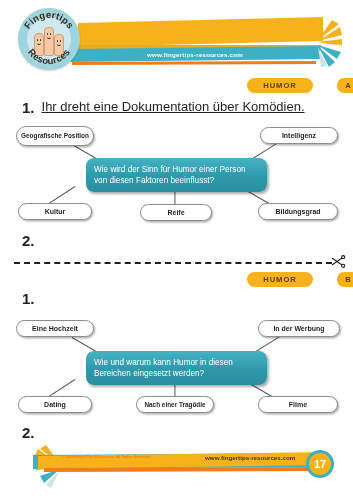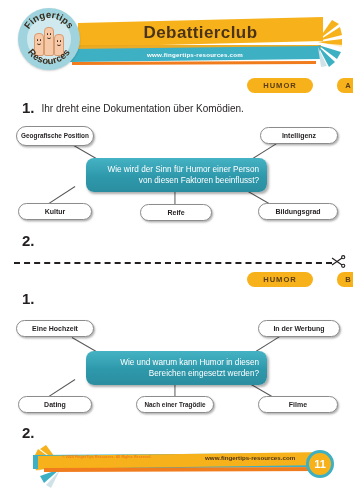--- a/index.html
+++ b/index.html
@@ -83,39 +83,39 @@
   .pill-letter{
     background:#f7b21b;color:#5a3d12;border-radius:7px;
     width:22px;padding:3px 0;text-align:center;
     font-size:7.6px;font-weight:bold;
   }
 
   
   .qrow{position:absolute;display:flex;align-items:flex-end;gap:7px;}
   .qnum{font-size:15px;font-weight:bold;color:#231f20;line-height:1;}
   .qnum::after{content:".";}
-  .qtext{font-size:10px;color:#231f20;line-height:1.1;padding-bottom:1px;}
+  .qtext{font-size:13px;color:#231f20;line-height:1.1;padding-bottom:1px;text-decoration:underline;}
 
   
   .map{position:absolute;left:0;width:353px;}
   .node{
     position:absolute;background:#ffffff;
     border:1.1px solid #8c8c8c;border-radius:11px;
     box-shadow:1.2px 1.6px 2px rgba(0,0,0,.3);
     display:flex;align-items:center;justify-content:center;
     text-align:center;color:#231f20;font-weight:bold;
     font-size:7px;line-height:1.12;padding:0 4px;box-sizing:border-box;
   }
   .node.two-line{font-size:6.4px;}
   .center{
     position:absolute;border-radius:8px;
     background:linear-gradient(180deg,#45b3c4 0%,#2e98ab 55%,#2b8ea0 100%);
     box-shadow:1.5px 2px 2.5px rgba(0,0,0,.32);
     display:flex;align-items:center;justify-content:center;
-    text-align:right;color:#ffffff;font-size:8.2px;line-height:1.35;
+    text-align:left;color:#ffffff;font-size:8.2px;line-height:1.35;
     padding:0 8px;box-sizing:border-box;
   }
   .connector{position:absolute;background:#58585a;transform-origin:0 50%;height:.9px;}
 
   
   .cutline{
     position:absolute;left:14px;top:262px;width:318px;height:0;
     border-top:2.2px dashed #231f20;
   }
   .scissors{position:absolute;left:330px;top:254px;width:16px;height:16px;}
@@ -152,21 +152,20 @@
   .ft-rays{position:absolute;left:30px;top:445px;width:34px;height:44px;}
 </style>
 </head>
 <body>
 
 <div class="page">
 
   <div class="header">
     <div class="hdr-yellow"></div>
     <div class="hdr-yellow-shadow"></div>
-    <div class="hdr-title">Debattierclub</div>
     <div class="hdr-teal"></div>
     <div class="hdr-url">www.fingertips-resources.com</div>
     <div class="hdr-orangeline"></div>
 
     <div class="rays">
       <svg width="40" height="52" viewBox="0 0 40 52">
         <g transform="translate(2,26)">
           <polygon points="0,-3 22,-17 24,-9" fill="#f7b21b"></polygon>
           <polygon points="0,-2 24,-5 24,3" fill="#f7b21b"></polygon>
           <polygon points="0,-4 14,-24 21,-20" fill="#f7b21b"></polygon>
@@ -303,15 +302,15 @@
       </g>
     </svg>
   </div>
   <div class="footer">
     <div class="ft-teal"></div>
     <div class="ft-yellow"></div>
     <div class="ft-orange"></div>
     <div class="ft-copy">© 2020 FingerTips Resources.  All Rights Reserved.</div>
     <div class="ft-url">www.fingertips-resources.com</div>
   </div>
-  <div class="pagenum">11</div>
+  <div class="pagenum">17</div>
 
 </div>
 
 </body></html>

